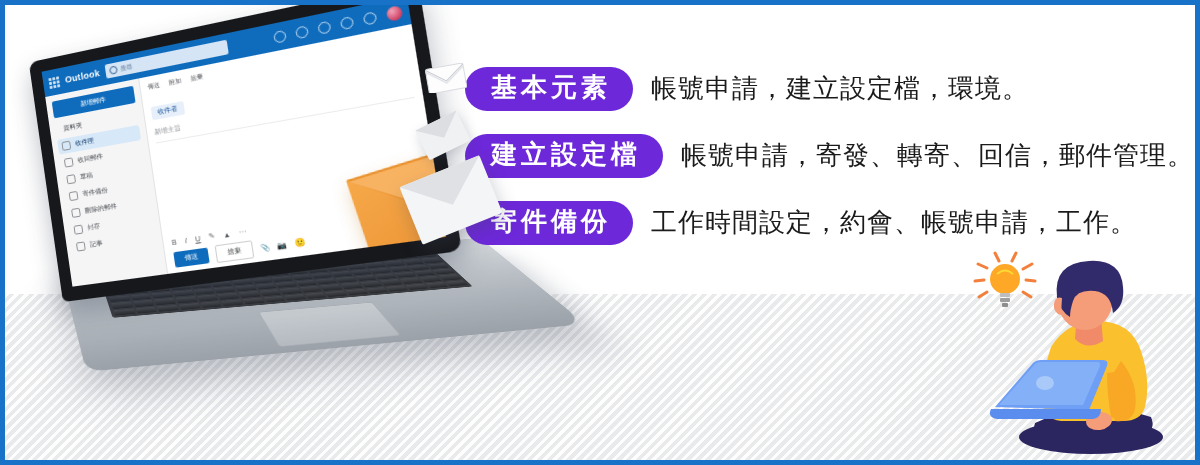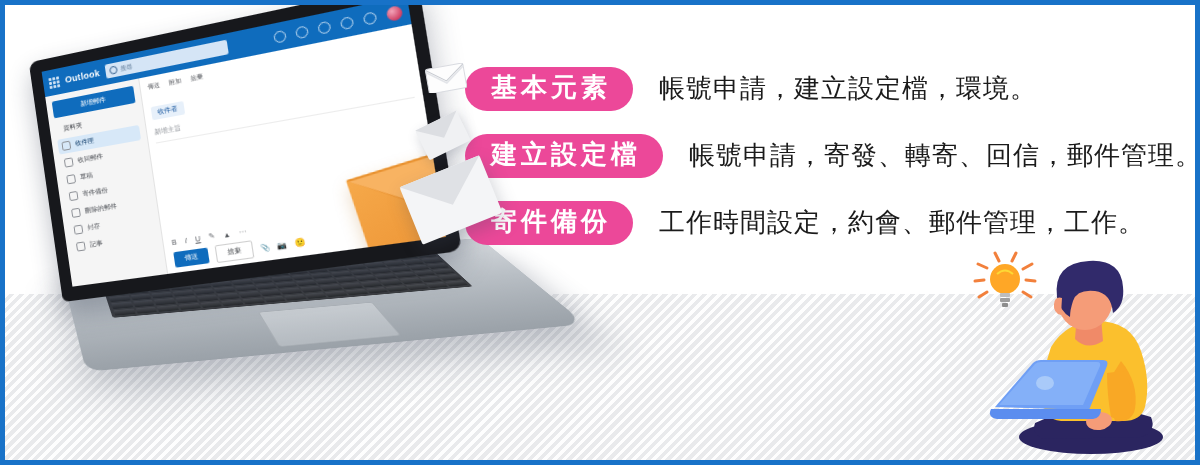--- a/index.html
+++ b/index.html
@@ -380,32 +380,32 @@
     top: 62px;
     width: 700px;
   }
   .row {
     display: flex;
     align-items: center;
     margin-bottom: 23px;
   }
   .pill {
     flex: none;
-    background: #ec4899;
+    background: #6d28d9;
     color: #ffffff;
     font-size: 26px;
     font-weight: bold;
     letter-spacing: 4px;
     padding: 6px 22px 8px 26px;
     border-radius: 26px;
     line-height: 1.15;
     white-space: nowrap;
   }
   .desc {
-    margin-left: 26px;
+    margin-left: 18px;
     font-size: 26px;
     color: #1b1b1b;
     letter-spacing: 1px;
     white-space: nowrap;
     text-align: right;
   }
 
   .mail-deco {
     position: absolute;
     left: 420px;
@@ -669,21 +669,21 @@
     <div class="row">
       <span class="pill">基本元素</span>
       <span class="desc">帳號申請，建立設定檔，環境。</span>
     </div>
     <div class="row">
       <span class="pill">建立設定檔</span>
       <span class="desc">帳號申請，寄發、轉寄、回信，郵件管理。</span>
     </div>
     <div class="row">
       <span class="pill">寄件備份</span>
-      <span class="desc">工作時間設定，約會、郵件管理，工作。</span>
+      <span class="desc">工作時間設定，約會、帳號申請，工作。</span>
     </div>
   </div>
 
   <svg class="person" viewBox="0 0 210 205">
 
     <g>
       <g stroke="#f2803c" stroke-width="3" stroke-linecap="round">
         <line x1="26" y1="10" x2="22" y2="2"></line>
         <line x1="14" y1="17" x2="5" y2="13"></line>
         <line x1="11" y1="29" x2="2" y2="30"></line>

